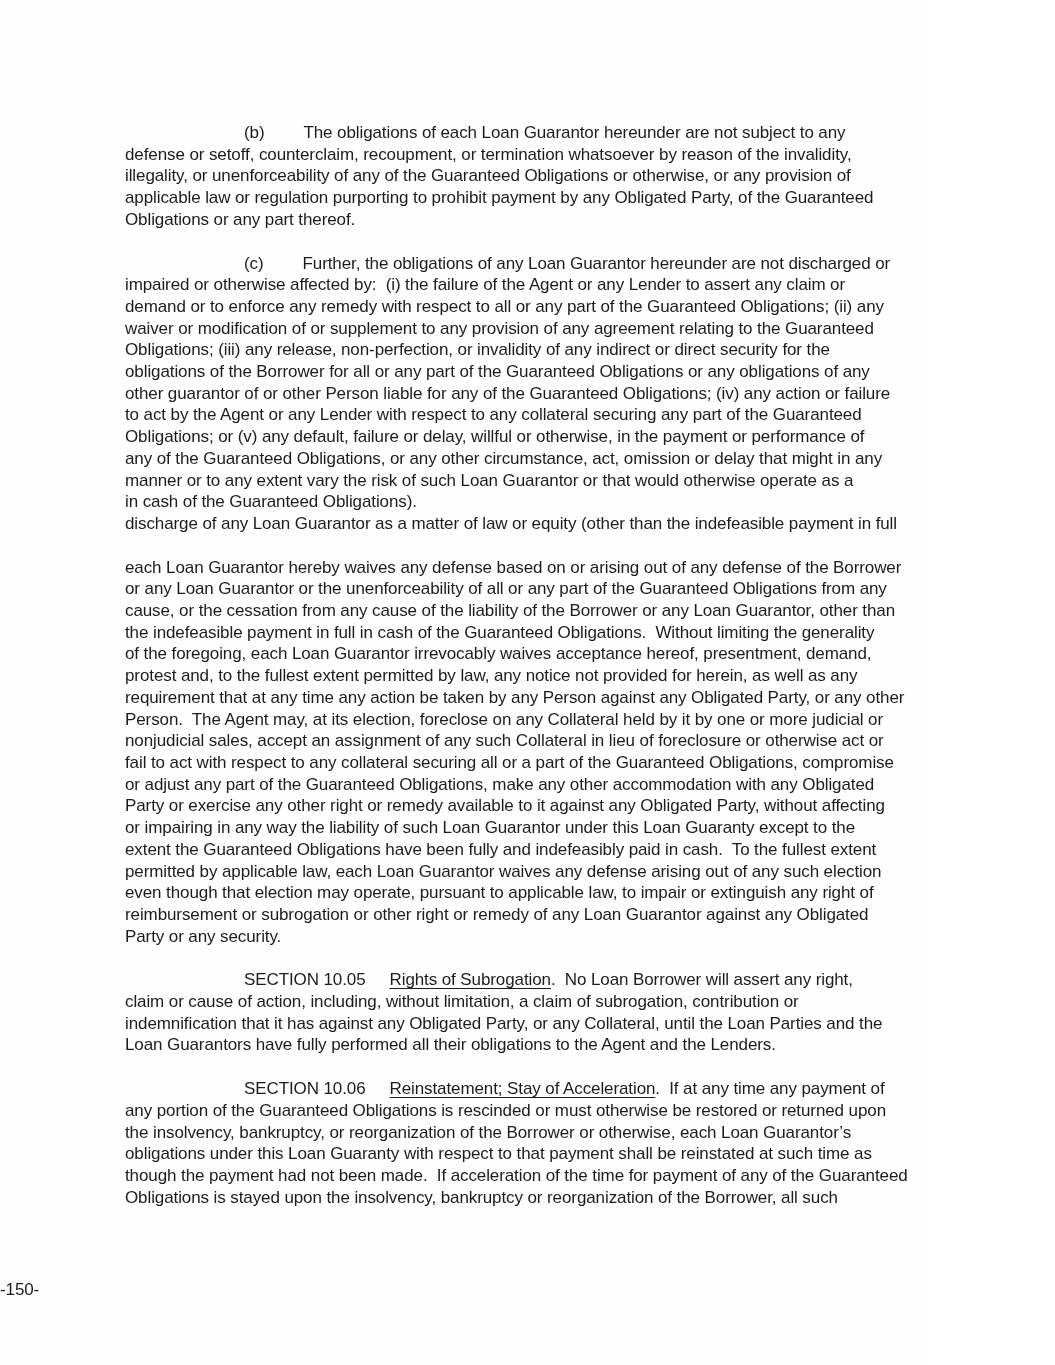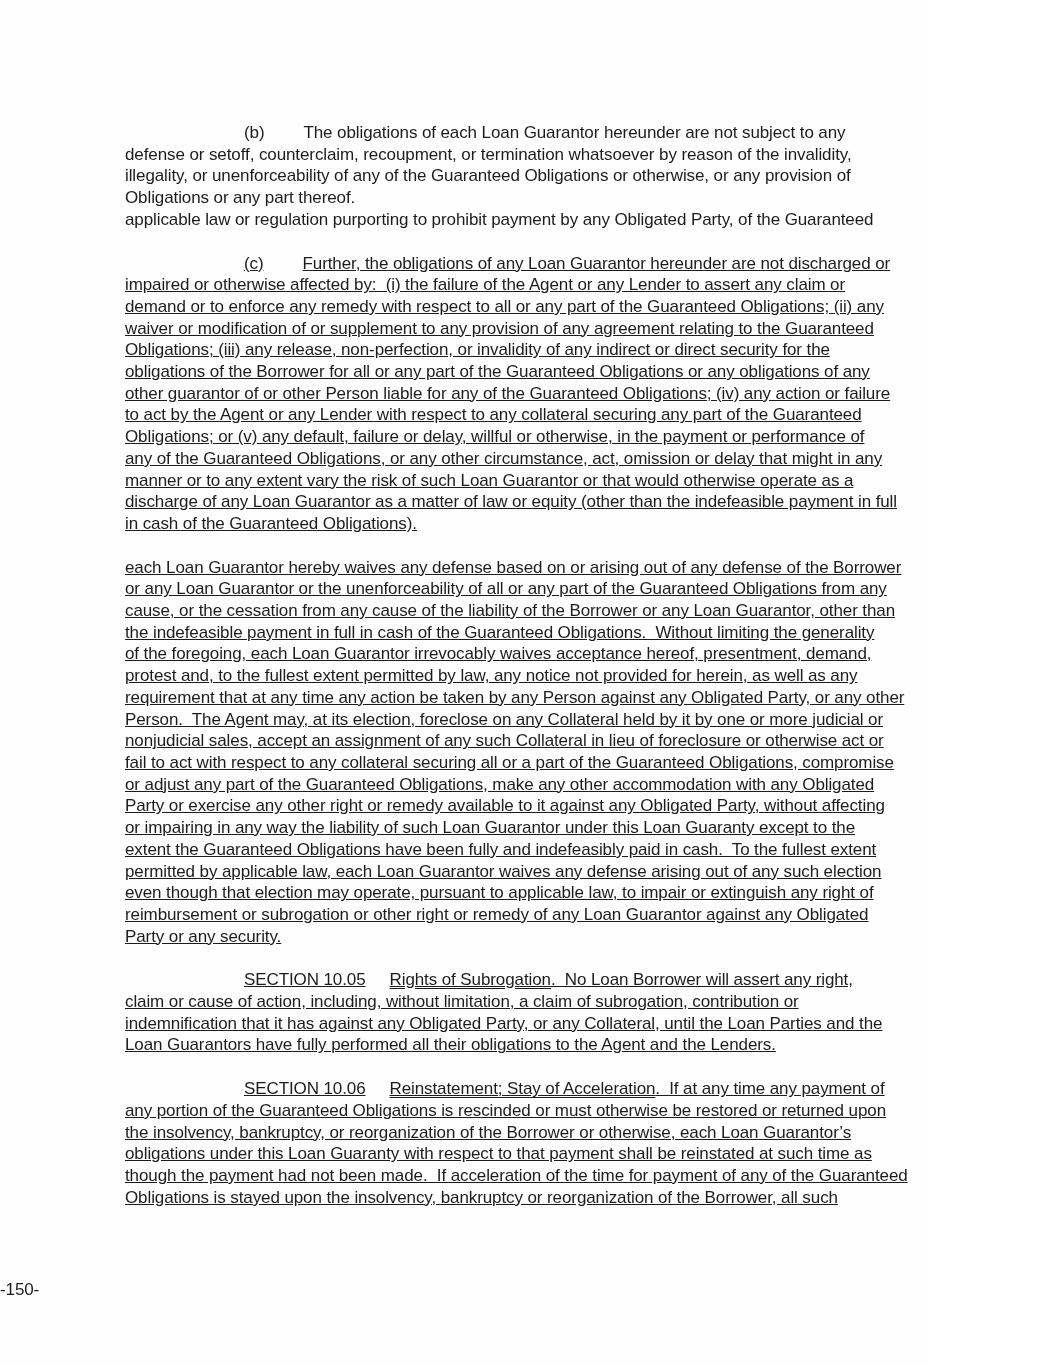--- a/index.html
+++ b/index.html
@@ -14,21 +14,21 @@
     letter-spacing: -0.1px;
     color: #1c1c1c;
     overflow: hidden;
   }
   .doc-body {
     position: absolute;
     left: 125px;
     top: 122px;
     width: 810px;
   }
-  .paragraph + .paragraph { margin-top: 22px; text-decoration: underline; }
+  .paragraph + .paragraph { margin-top: 22px; }
   .line { white-space: pre; }
   .first-line { padding-left: 119px; }
   .gap-body    { display: inline-block; width: 39px; }
   .gap-section { display: inline-block; width: 24px; }
   .u { text-decoration: underline; text-underline-offset: 3px; text-decoration-thickness: 1px; }
   .page-footer {
     position: absolute;
     left: 0;
     top: 1279px;
     width: 100%;
@@ -36,37 +36,37 @@
 </style>
 </head>
 <body>
 
 <div class="page">
   <main class="doc-body">
       <div class="paragraph">
         <div class="line first-line"><span class="para-label">(b)</span><span class="gap-body"></span><span>The obligations of each Loan Guarantor hereunder are not subject to any</span></div>
         <div class="line">defense or setoff, counterclaim, recoupment, or termination whatsoever by reason of the invalidity,</div>
         <div class="line">illegality, or unenforceability of any of the Guaranteed Obligations or otherwise, or any provision of</div>
+        <div class="line">applicable law or regulation purporting to prohibit payment by any Obligated Party, of the Guaranteed</div>
         <div class="line">Obligations or any part thereof.</div>
-        <div class="line">applicable law or regulation purporting to prohibit payment by any Obligated Party, of the Guaranteed</div>
       </div>
       <div class="paragraph">
         <div class="line first-line"><span class="para-label">(c)</span><span class="gap-body"></span><span>Further, the obligations of any Loan Guarantor hereunder are not discharged or</span></div>
         <div class="line">impaired or otherwise affected by:  (i) the failure of the Agent or any Lender to assert any claim or</div>
         <div class="line">demand or to enforce any remedy with respect to all or any part of the Guaranteed Obligations; (ii) any</div>
         <div class="line">waiver or modification of or supplement to any provision of any agreement relating to the Guaranteed</div>
         <div class="line">Obligations; (iii) any release, non-perfection, or invalidity of any indirect or direct security for the</div>
         <div class="line">obligations of the Borrower for all or any part of the Guaranteed Obligations or any obligations of any</div>
         <div class="line">other guarantor of or other Person liable for any of the Guaranteed Obligations; (iv) any action or failure</div>
         <div class="line">to act by the Agent or any Lender with respect to any collateral securing any part of the Guaranteed</div>
         <div class="line">Obligations; or (v) any default, failure or delay, willful or otherwise, in the payment or performance of</div>
         <div class="line">any of the Guaranteed Obligations, or any other circumstance, act, omission or delay that might in any</div>
         <div class="line">manner or to any extent vary the risk of such Loan Guarantor or that would otherwise operate as a</div>
+        <div class="line">in cash of the Guaranteed Obligations).</div>
         <div class="line">discharge of any Loan Guarantor as a matter of law or equity (other than the indefeasible payment in full</div>
-        <div class="line">in cash of the Guaranteed Obligations).</div>
       </div>
       <div class="paragraph">
         <div class="line">each Loan Guarantor hereby waives any defense based on or arising out of any defense of the Borrower</div>
         <div class="line">or any Loan Guarantor or the unenforceability of all or any part of the Guaranteed Obligations from any</div>
         <div class="line">cause, or the cessation from any cause of the liability of the Borrower or any Loan Guarantor, other than</div>
         <div class="line">the indefeasible payment in full in cash of the Guaranteed Obligations.  Without limiting the generality</div>
         <div class="line">of the foregoing, each Loan Guarantor irrevocably waives acceptance hereof, presentment, demand,</div>
         <div class="line">protest and, to the fullest extent permitted by law, any notice not provided for herein, as well as any</div>
         <div class="line">requirement that at any time any action be taken by any Person against any Obligated Party, or any other</div>
         <div class="line">Person.  The Agent may, at its election, foreclose on any Collateral held by it by one or more judicial or</div>

